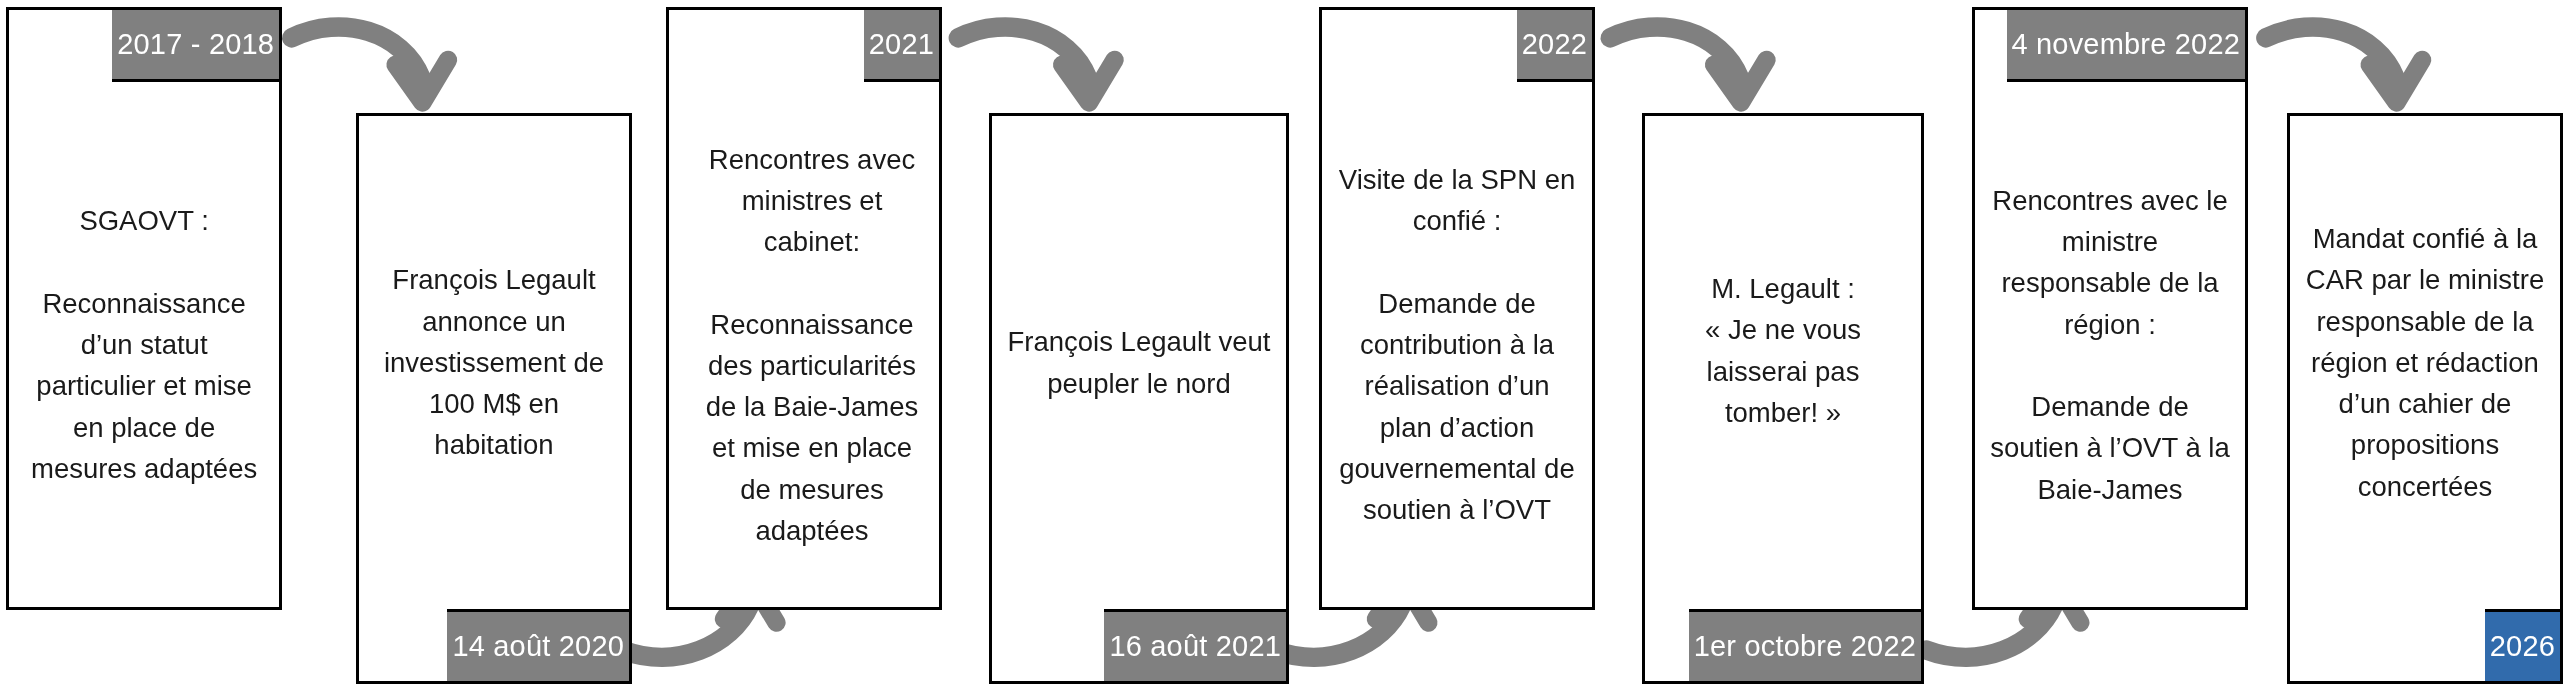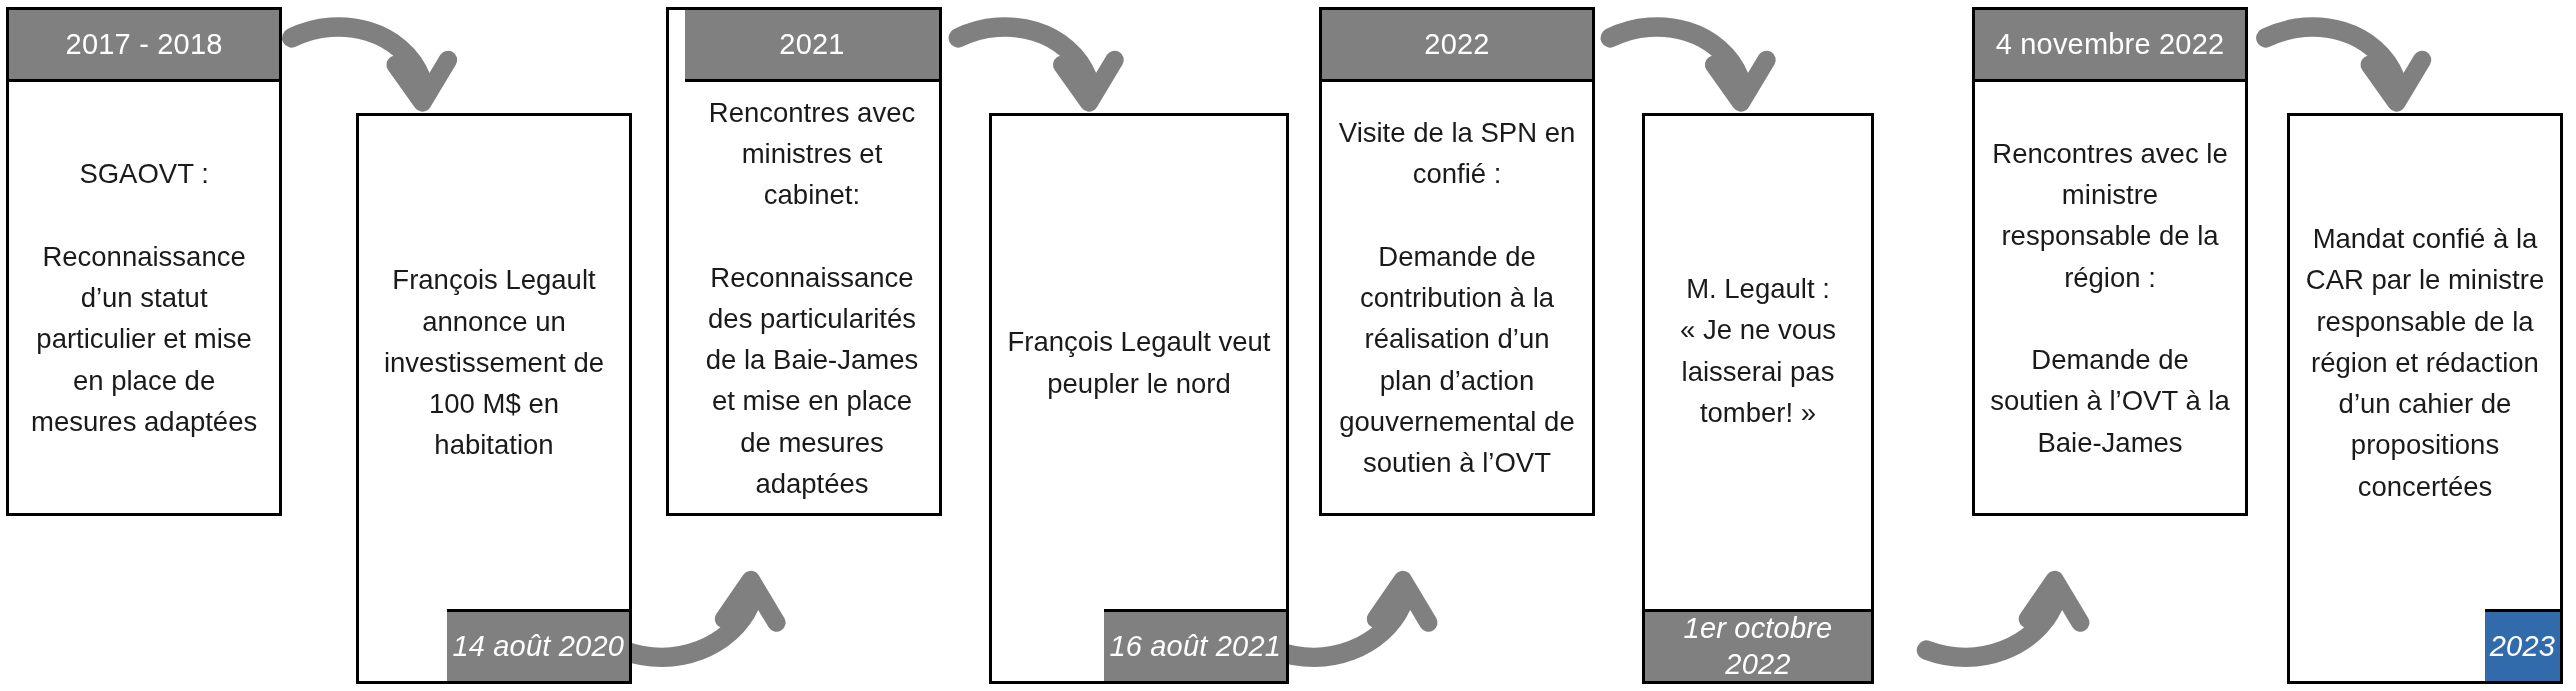--- a/index.html
+++ b/index.html
@@ -21,21 +21,22 @@
   .timeline-card {
     position: absolute;
     box-sizing: border-box;
     border: 3.1px solid #000000;
     background: #ffffff;
     display: flex;
     flex-direction: column;
   }
   .timeline-card.variant-top {
     top: 7.3px;
-    height: 509px;
+    height: 603px;
+    align-items: flex-end;
   }
   .timeline-card.variant-bottom {
     top: 113px;
     height: 571px;
     align-items: flex-end;
   }
   .card-band {
     flex: 0 0 auto;
     height: 72px;
     background: #808080;
@@ -49,21 +50,20 @@
     letter-spacing: 0.2px;
     white-space: pre-line;
     padding: 0 4.9px;
     box-sizing: border-box;
   }
   .card-band.band-top {
     border-bottom: 3.1px solid #000000;
   }
   .card-band.band-bottom {
     border-top: 3.1px solid #000000;
-    font-style: italic;
   }
   .card-band.band-accent {
     background: #316BAC;
   }
   .card-body {
     flex: 1 1 auto;
     display: flex;
     align-items: center;
     justify-content: center;
     text-align: center;
@@ -166,38 +166,38 @@
 
   <div class="timeline-card variant-top" style="left:1319px; width:276px;">
     <div class="card-band band-top">2022</div>
     <div class="card-body">
       <div class="card-body-text">Visite de la SPN en confié :
 
 Demande de contribution à la réalisation d’un plan d’action gouvernemental de soutien à l’OVT</div>
     </div>
   </div>
 
-  <div class="timeline-card variant-bottom" style="left:1642px; width:232px;gap:24px;">
+  <div class="timeline-card variant-bottom" style="left:1642px; width:282px;gap:24px;">
     <div class="card-body">
       <div class="card-body-text">M. Legault :
 « Je ne vous laisserai pas tomber! »</div>
     </div>
     <div class="card-band band-bottom">1er octobre 2022</div>
   </div>
 
   <div class="timeline-card variant-top" style="left:1972px; width:276px;">
     <div class="card-band band-top">4 novembre 2022</div>
     <div class="card-body">
       <div class="card-body-text">Rencontres avec le ministre responsable de la région :
 
 Demande de soutien à l’OVT à la Baie-James</div>
     </div>
   </div>
 
   <div class="timeline-card variant-bottom" style="left:2287px; width:276px;">
     <div class="card-body">
       <div class="card-body-text">Mandat confié à la CAR par le ministre responsable de la région et rédaction d’un cahier de propositions concertées</div>
     </div>
-    <div class="card-band band-bottom band-accent">2023</div>
+    <div class="card-band band-bottom band-accent">2026</div>
   </div>
 
 </div>
 
 
 </body></html>

